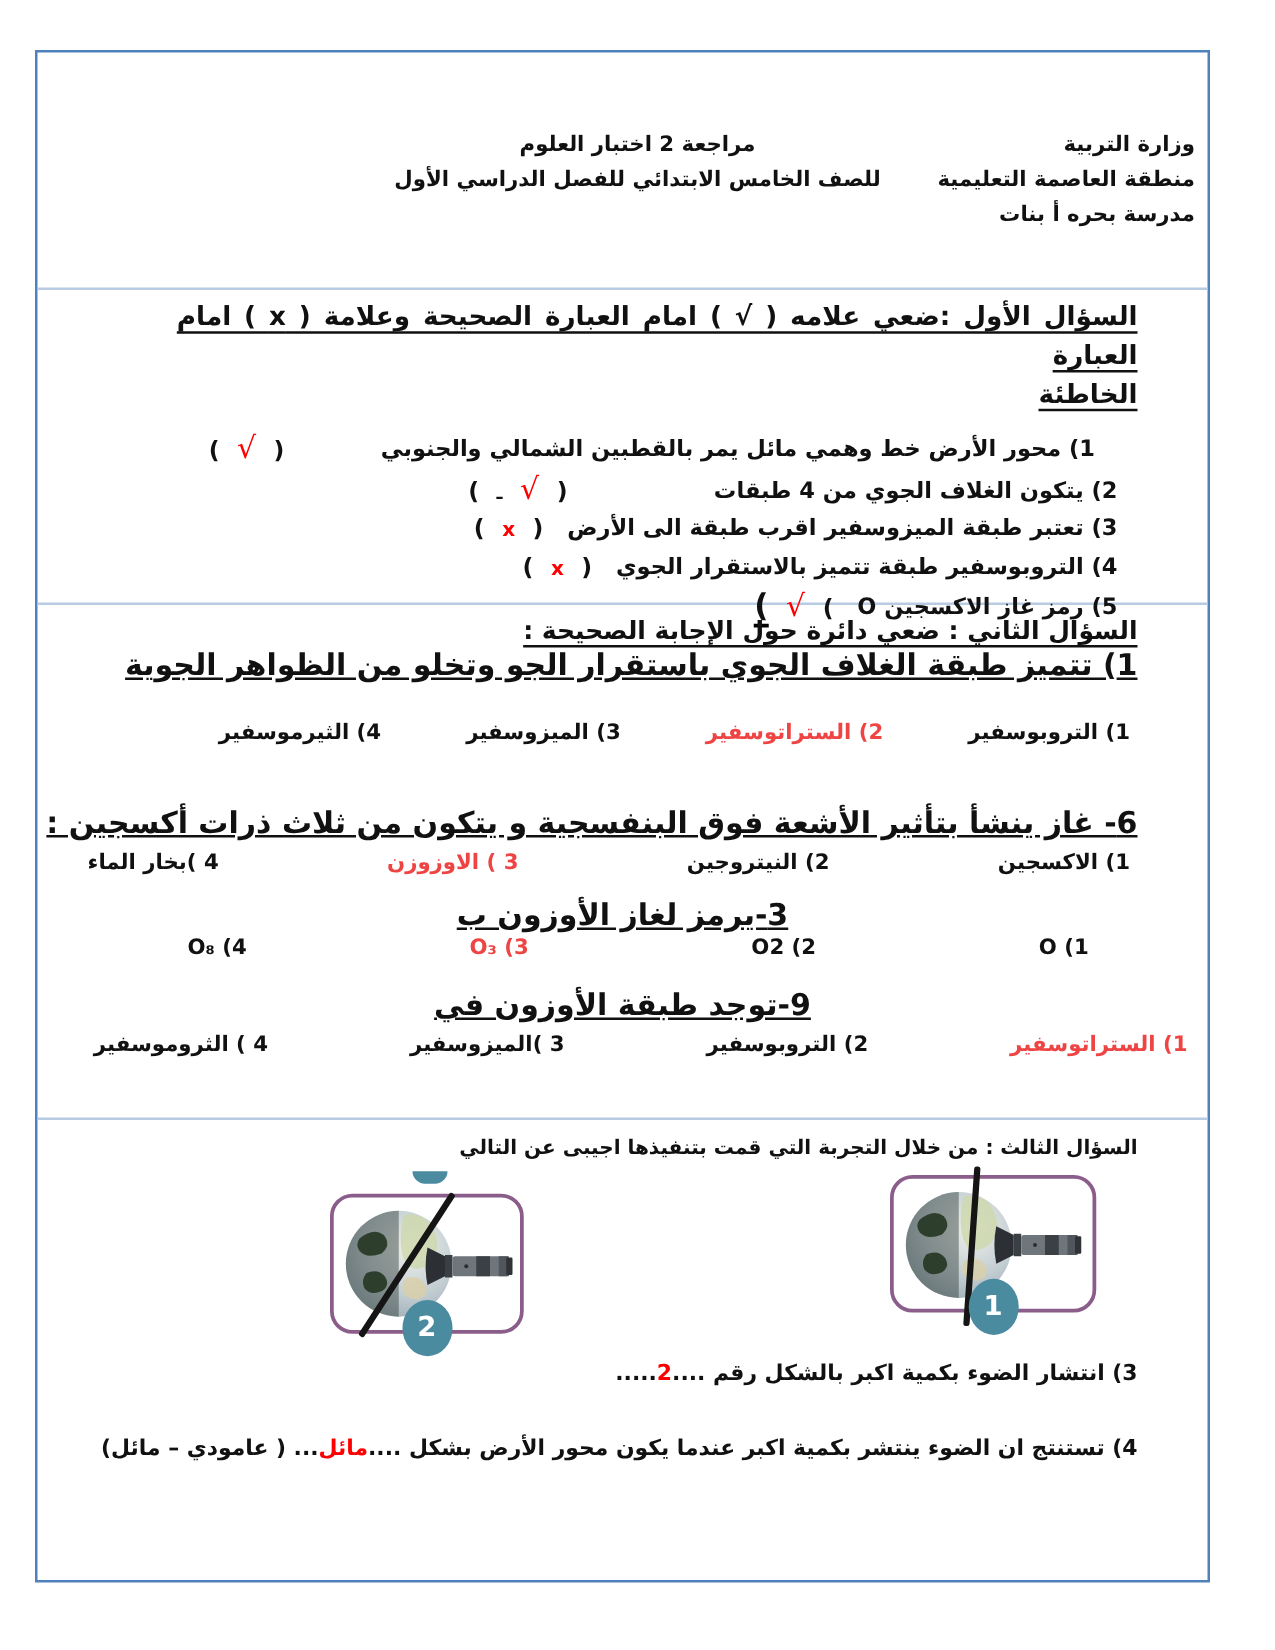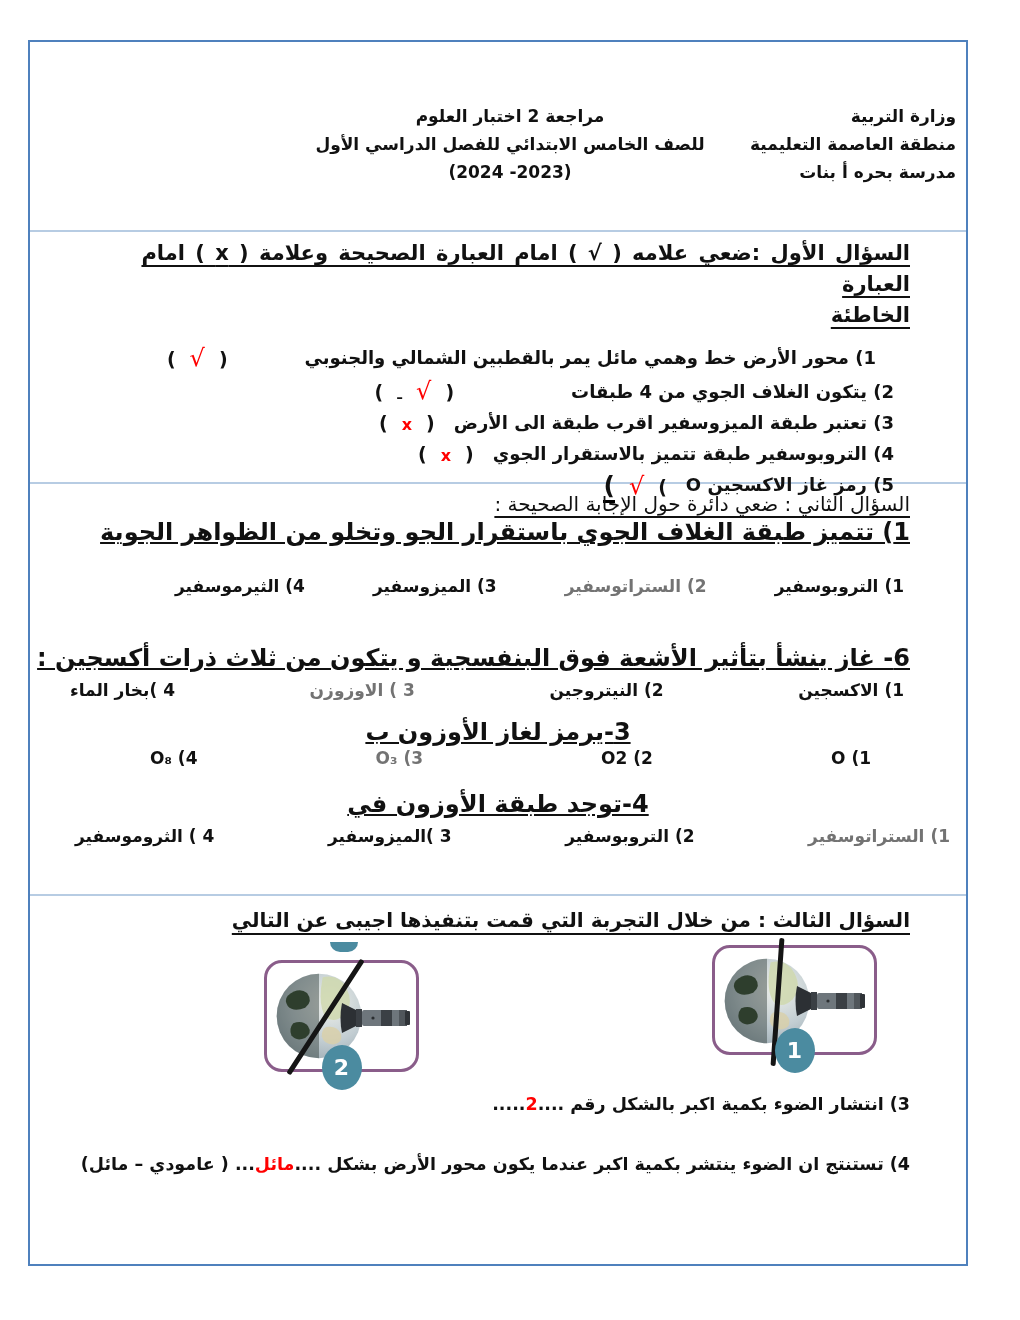--- a/index.html
+++ b/index.html
@@ -27,39 +27,39 @@
   .p{font-size:19px;font-weight:600;}
   .mark-check{color:#ff0000;font-size:24px;font-weight:400;}
   .mark-x{color:#ff0000;font-size:16px;font-weight:800;}
   .dash{font-weight:800;font-size:14px;}
   .bold-open{font-weight:900;font-size:25px;border-bottom:3px solid #000;}
   .gap-wide{margin-right:70px;}
   .gap-mid{margin-right:110px;}
 
   
   .sec-q2{height:412px;box-sizing:border-box;padding-top:8px;}
-  .q2-title{font-weight:400;font-size:20px;padding-right:56px;
+  .q2-title{font-weight:700;font-size:20px;padding-right:56px;
             text-decoration:underline;text-decoration-thickness:2px;text-underline-offset:5px;}
   .sub-h{font-weight:700;font-size:24px;padding-right:56px;text-decoration:underline;}
   .sub-h.center{text-align:center;padding:0;}
   .opts{display:flex;justify-content:space-between;font-size:17px;font-weight:600;}  
   .opts.row1{padding-right:62px;padding-left:145px;}
   .opts.row2{padding-right:62px;padding-left:40px;}
   .opts.row3{padding-right:95px;padding-left:120px;}
   .opts.row4{padding-right:16px;padding-left:45px;}
-  .opt.correct{color:#737373;font-weight:800;}
+  .opt.correct{color:#ef4444;font-weight:800;}
   .ltr{direction:ltr;unicode-bidi:isolate;}
 
   .mt2{margin-top:2px;}.mt8{margin-top:8px;}.mt22{margin-top:22px;}
   .mt30{margin-top:30px;}.mt34{margin-top:18px;}.mt48{margin-top:48px;}
 
   
   .sec-q3{position:relative;box-sizing:border-box;padding-top:12px;}
-  .q3-title{font-weight:700;font-size:20px;padding-right:56px;
-            text-decoration:underline;text-decoration-thickness:2px;text-underline-offset:6px;}
+  .q3-title{font-weight:700;font-size:16px;padding-right:56px;
+            text-decoration-thickness:2px;text-underline-offset:6px;}
   .figs{position:relative;height:152px;margin-top:8px;}
   .fig{position:absolute;border:3px solid #8a5d8a;border-radius:18px;background:#fff;box-sizing:border-box;}
   .fig1{left:682px;top:5px;width:165px;height:110px;}
   .fig2{left:234px;top:20px;width:155px;height:112px;}
   .globe{position:absolute;left:6px;top:7px;width:92px;height:92px;}
   .axis{position:absolute;width:5px;background:#151515;border-radius:2px;}
   .ax1{left:60px;top:-10px;height:128px;transform:rotate(4deg);}
   .ax2{left:56px;top:-14px;height:136px;transform:rotate(33deg);}
   .flash{position:absolute;right:8px;top:36px;width:72px;height:34px;}
   .fig2 .flash{top:38px;right:5px;}
@@ -82,21 +82,20 @@
 
     <div class="sec-header divider">
       <div class="hdr-right">
         <div>وزارة التربية</div>
         <div>منطقة العاصمة التعليمية</div>
         <div>مدرسة بحره أ بنات</div>
       </div>
       <div class="hdr-center">
         <div>مراجعة 2   اختبار العلوم</div>
         <div>للصف الخامس الابتدائي للفصل الدراسي الأول</div>
-        <div dir="ltr">(2024 -2023)</div>
       </div>
     </div>
 
     <div class="sec-q1 divider">
       <div class="q1-title">
         <span class="u">السؤال الأول :ضعي علامه ( √  ) امام العبارة الصحيحة وعلامة (  x ) امام العبارة</span><br>
         <span class="u">الخاطئة</span>
       </div>
       <div class="q1-items">
 
@@ -143,21 +142,21 @@
       </div>
 
       <div class="sub-h center mt34">3-يرمز لغاز الأوزون ب</div>
       <div class="opts row3 mt2">
         <span class="opt"><span>1)</span> <span class="ltr">O</span></span>
         <span class="opt"><span>2)</span> <span class="ltr">O2</span></span>
         <span class="opt correct"><span>3)</span> <span class="ltr">O₃</span></span>
         <span class="opt"><span>4)</span> <span class="ltr">O₈</span></span>
       </div>
 
-      <div class="sub-h center mt22">4-توجد طبقة الأوزون في</div>
+      <div class="sub-h center mt22">9-توجد طبقة الأوزون في</div>
       <div class="opts row4 mt8">
         <span class="opt correct"><span>1)</span> <span>الستراتوسفير</span></span>
         <span class="opt"><span>2)</span> <span>التروبوسفير</span></span>
         <span class="opt"><span>3 )</span><span>الميزوسفير</span></span>
         <span class="opt"><span>4 ) </span><span>الثروموسفير</span></span>
       </div>
     </div>
 
     <div class="sec-q3">
       <div class="q3-title">السؤال الثالث : من خلال التجربة التي قمت بتنفيذها اجيبى عن التالي</div>

